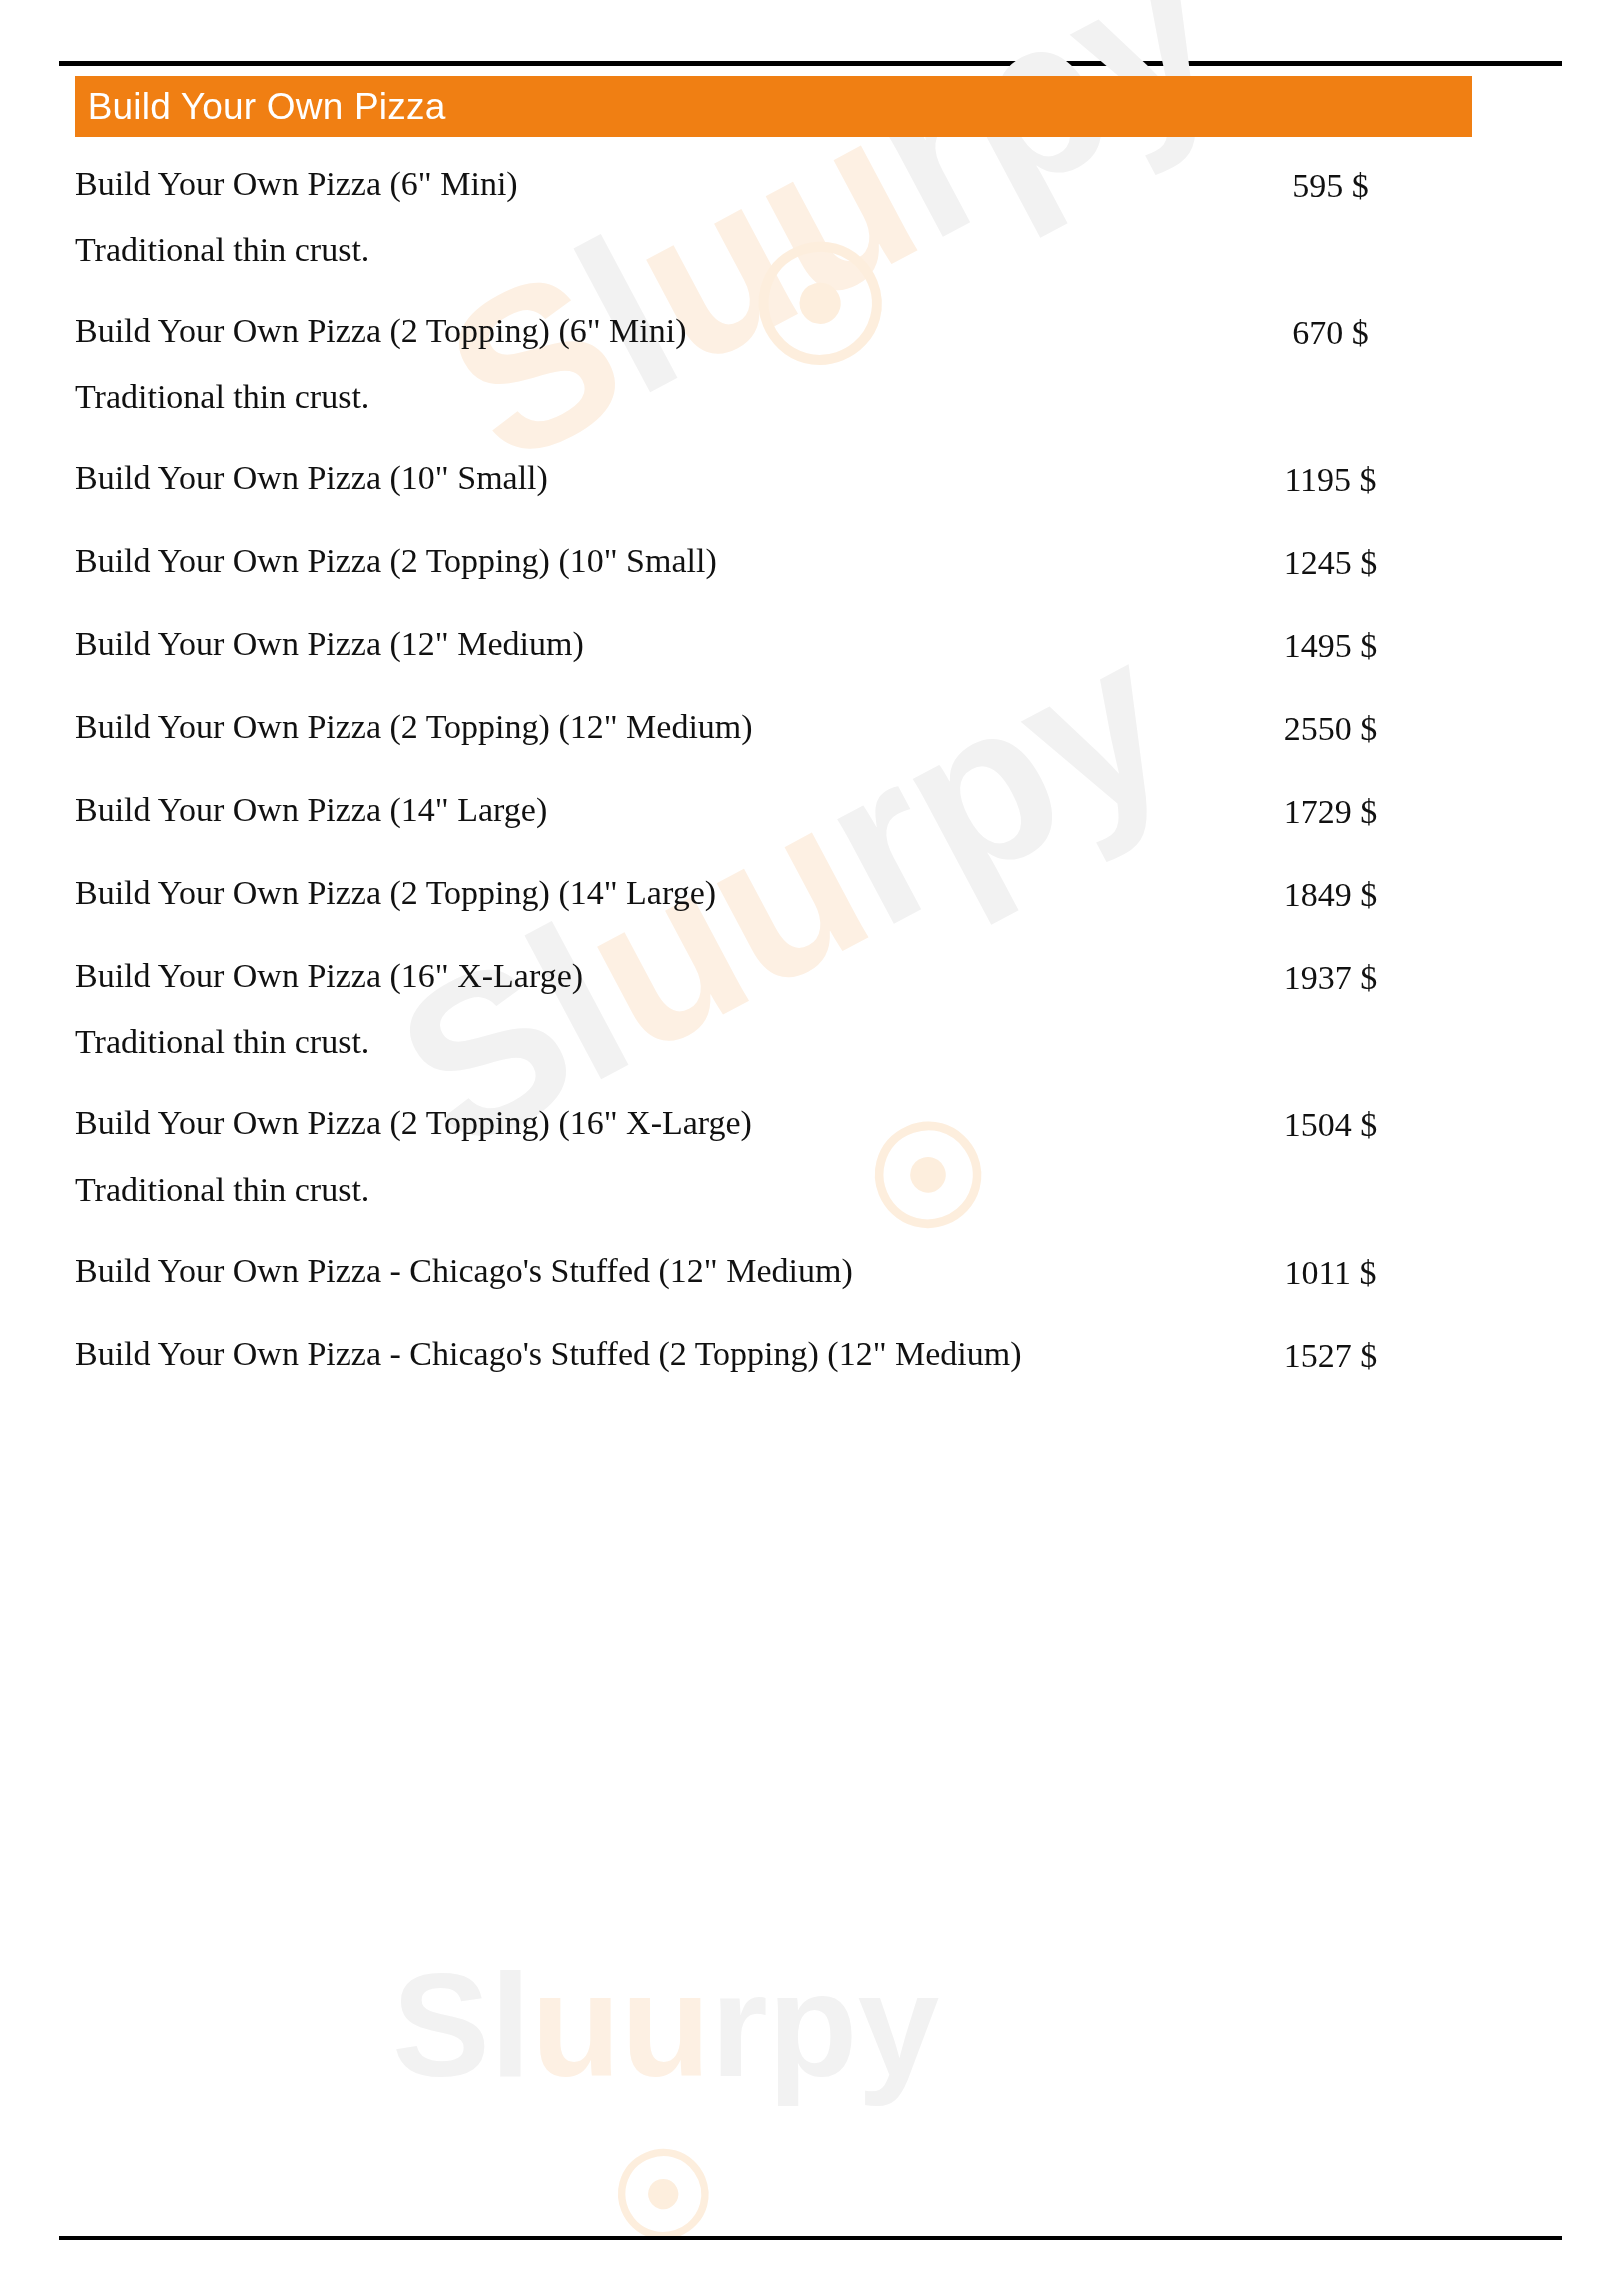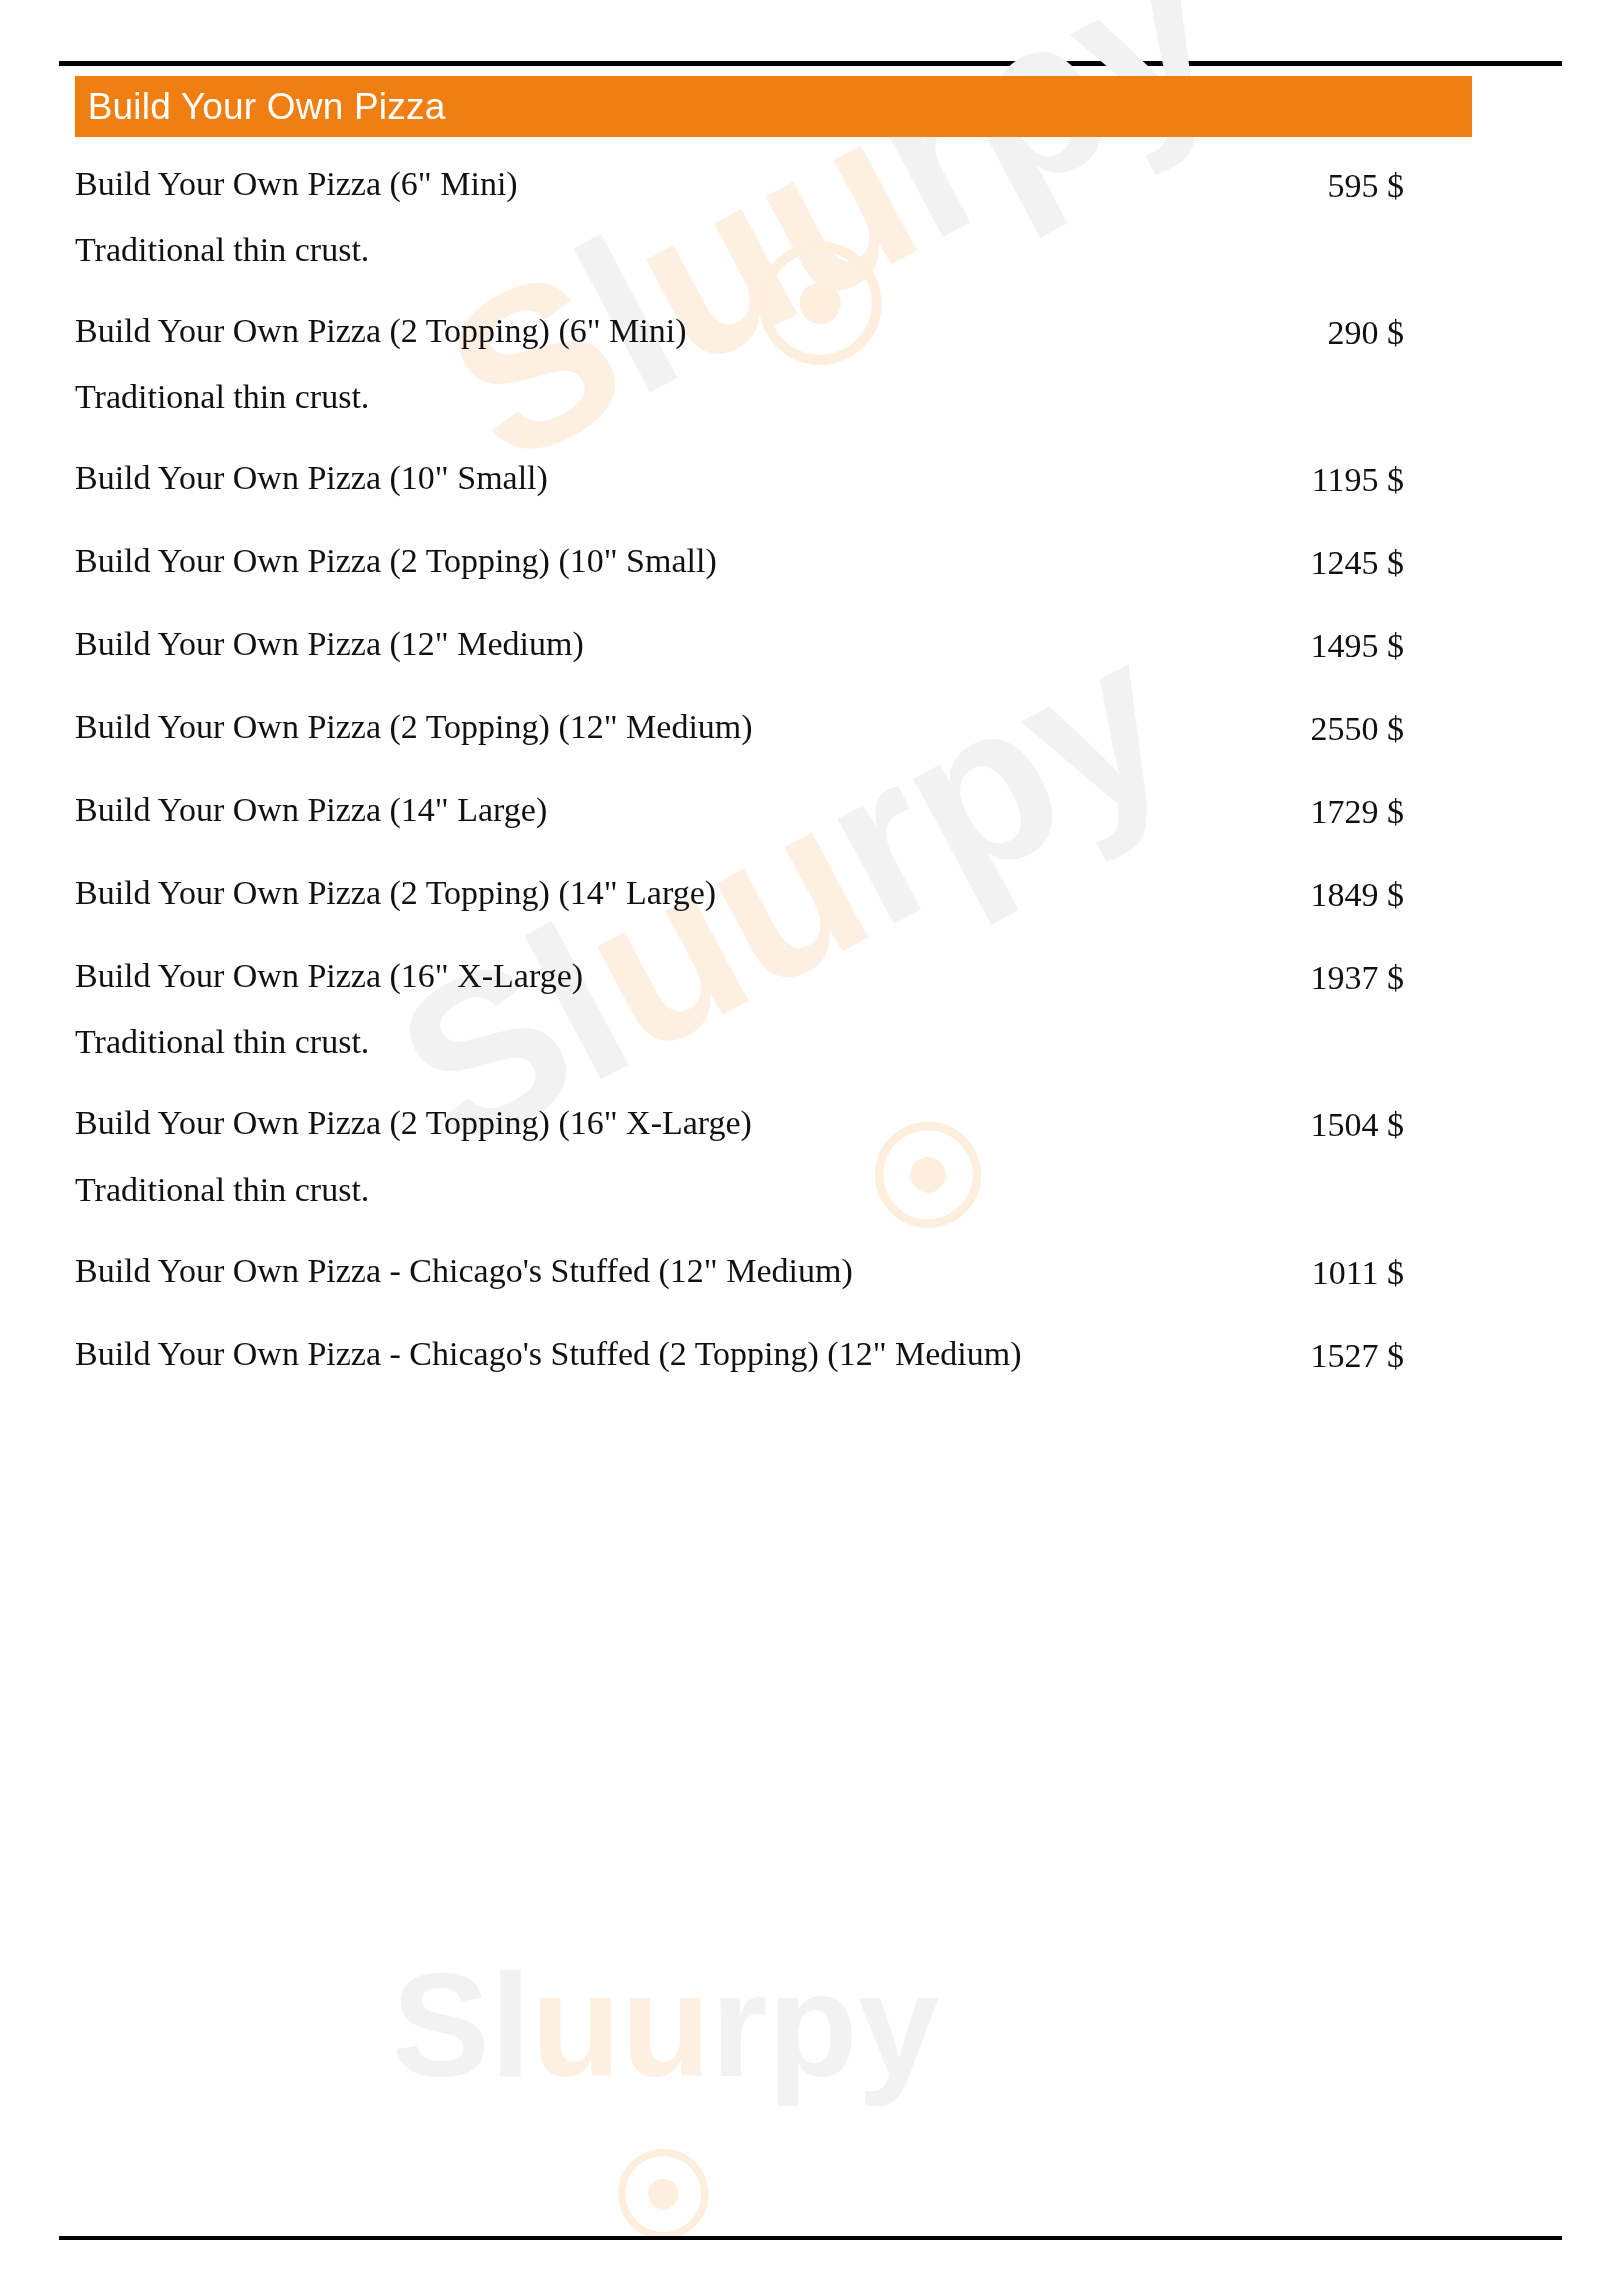--- a/index.html
+++ b/index.html
@@ -131,21 +131,21 @@
     font-size: 34px;
     line-height: 1.12;
     color: #111111;
     margin-top: 28px;
   }
   .mi-price {
     font-size: 34px;
     color: #111111;
     white-space: nowrap;
     padding-top: 2px;
-    text-align: right;
+    text-align: center;
     min-width: 147px;
   }
 </style>
 </head>
 <body>
 
 <div class="page">
 
   <div class="top-rule"></div>
 
@@ -166,21 +166,21 @@
         <div class="mi-desc">Traditional thin crust.</div>
       </div>
       <div class="mi-price">595 $</div>
     </div>
 
     <div class="menu-item">
       <div class="mi-left">
         <div class="mi-name">Build Your Own Pizza (2 Topping) (6" Mini)</div>
         <div class="mi-desc">Traditional thin crust.</div>
       </div>
-      <div class="mi-price">290 $</div>
+      <div class="mi-price">670 $</div>
     </div>
 
     <div class="menu-item">
       <div class="mi-left">
         <div class="mi-name">Build Your Own Pizza (10" Small)</div>
       </div>
       <div class="mi-price">1195 $</div>
     </div>
 
     <div class="menu-item">

